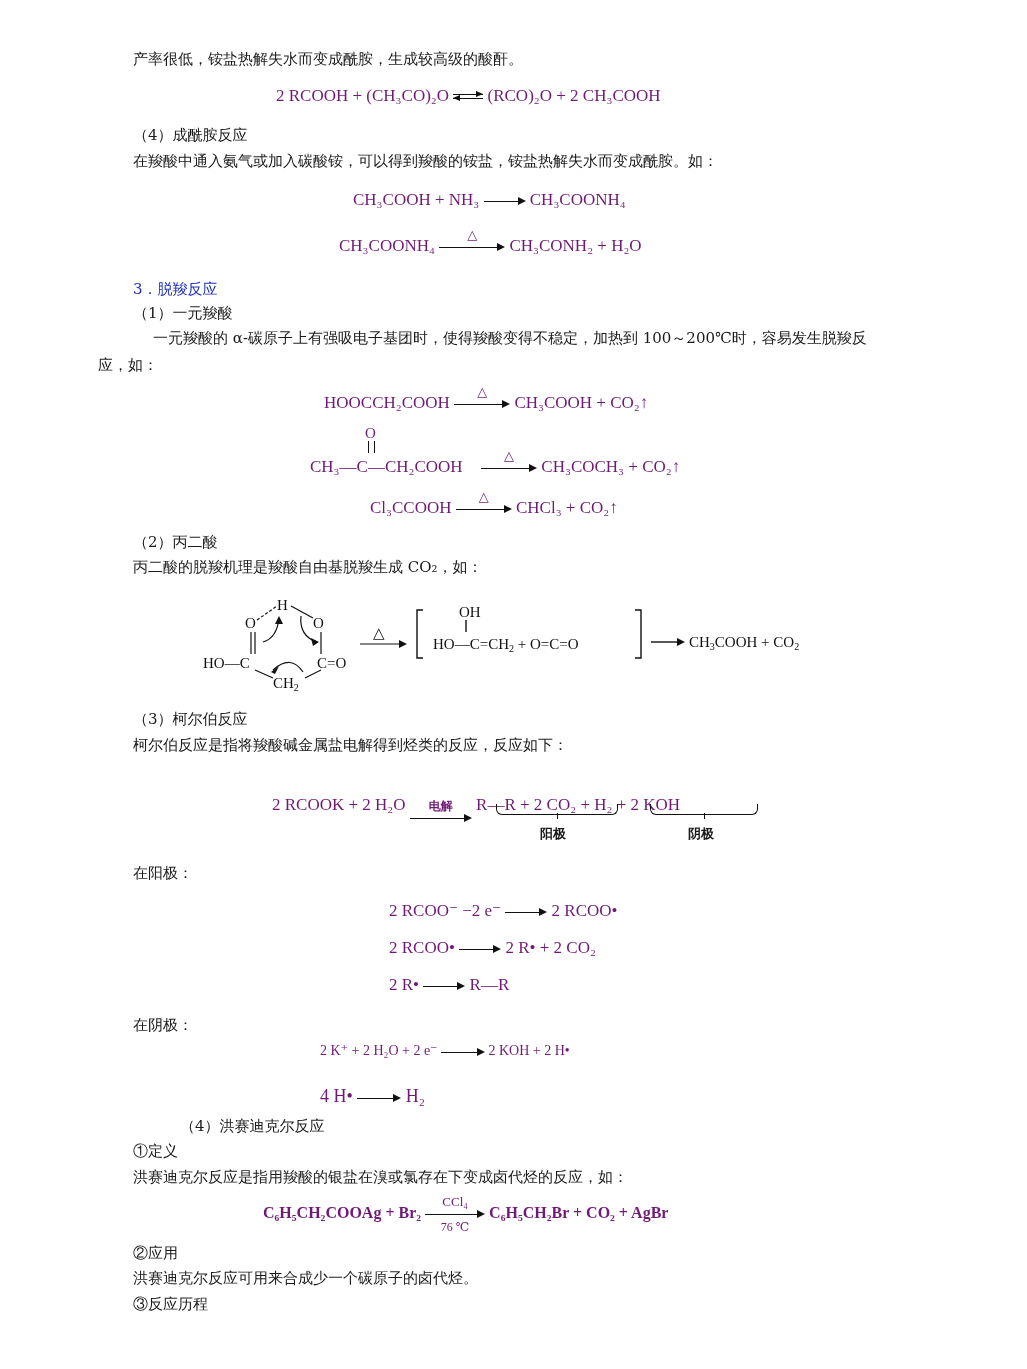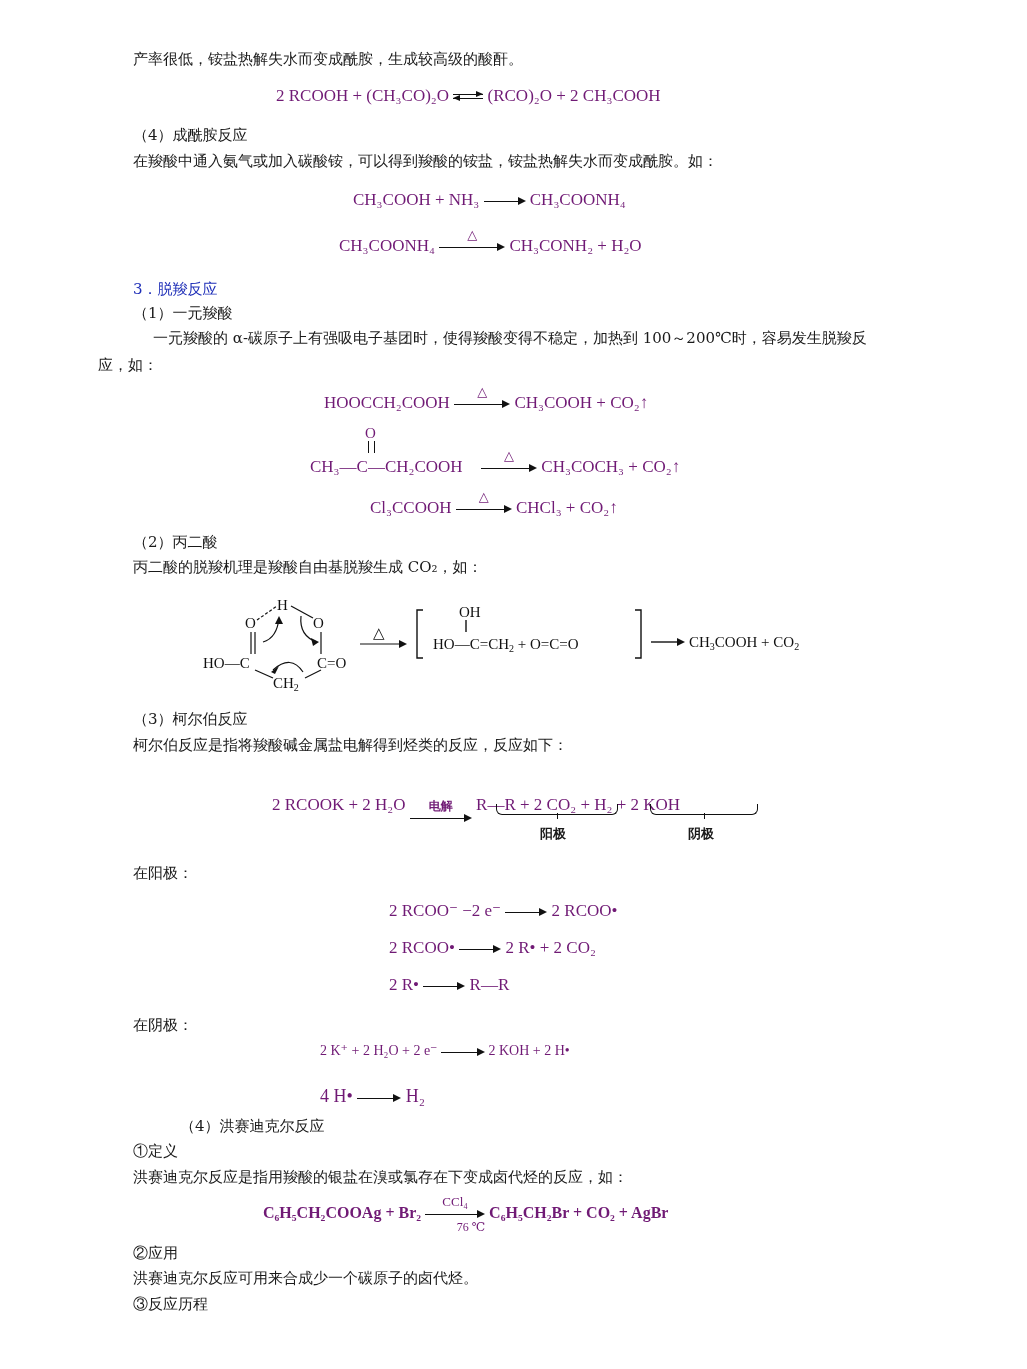--- a/index.html
+++ b/index.html
@@ -7,21 +7,21 @@
          font-family: "DejaVu Serif", "Liberation Serif", serif; color: #1a1a1a; }
   .t { position: absolute; font-size: 15px; line-height: 20px; white-space: nowrap; }
   .eq { position: absolute; font-family: "Liberation Serif", "DejaVu Serif", serif; font-size: 17px;
         line-height: 22px; white-space: nowrap; color: #701a75; }
   .blue { color: #1f2fb8; }
   .arrow { display: inline-block; position: relative; vertical-align: middle; height: 22px; }
   .arrow .line { position: absolute; left: 0; right: 6px; top: 11px; border-top: 1.2px solid #111; }
   .arrow .head { position: absolute; right: 0; top: 7px; width: 0; height: 0;
                  border-left: 8px solid #111; border-top: 4px solid transparent; border-bottom: 4px solid transparent; }
   .arrow .above { position: absolute; left: 0; right: 0; top: -12px; text-align: center; font-size: 13px; }
-  .arrow .below { position: absolute; left: 0; right: 0; top: 13px; text-align: right; font-size: 12px; }
+  .arrow .below { position: absolute; left: 0; right: 0; top: 13px; text-align: center; font-size: 12px; }
   .eqbr { display: inline-block; position: relative; width: 30px; height: 10px; vertical-align: middle; }
   .eqbr .a { position: absolute; left: 0; right: 0; top: 2px; border-top: 1.2px solid #111; }
   .eqbr .ah { position: absolute; right: 0; top: -2px; border-left: 7px solid #111;
               border-top: 3px solid transparent; border-bottom: 3px solid transparent; width:0;height:0; top: -1px; }
   .eqbr .b { position: absolute; left: 0; right: 0; top: 6px; border-top: 1.2px solid #111; }
   .eqbr .bh { position: absolute; left: 0; top: 3px; border-right: 7px solid #111;
               border-top: 3px solid transparent; border-bottom: 3px solid transparent; width:0;height:0; }
   .label-under { position: absolute; font-size: 13px; font-weight: bold; font-family: "DejaVu Sans", sans-serif; }
   .brace { position: absolute; height: 10px; border-bottom: 1.2px solid #111; border-left: 1.2px solid #111;
            border-right: 1.2px solid #111; border-radius: 0 0 6px 6px; }

